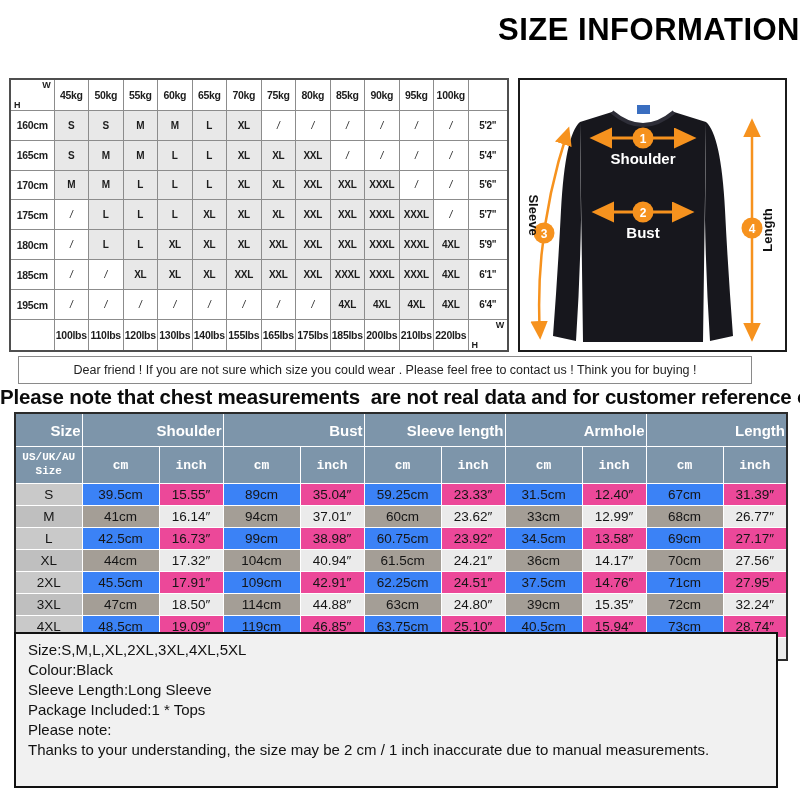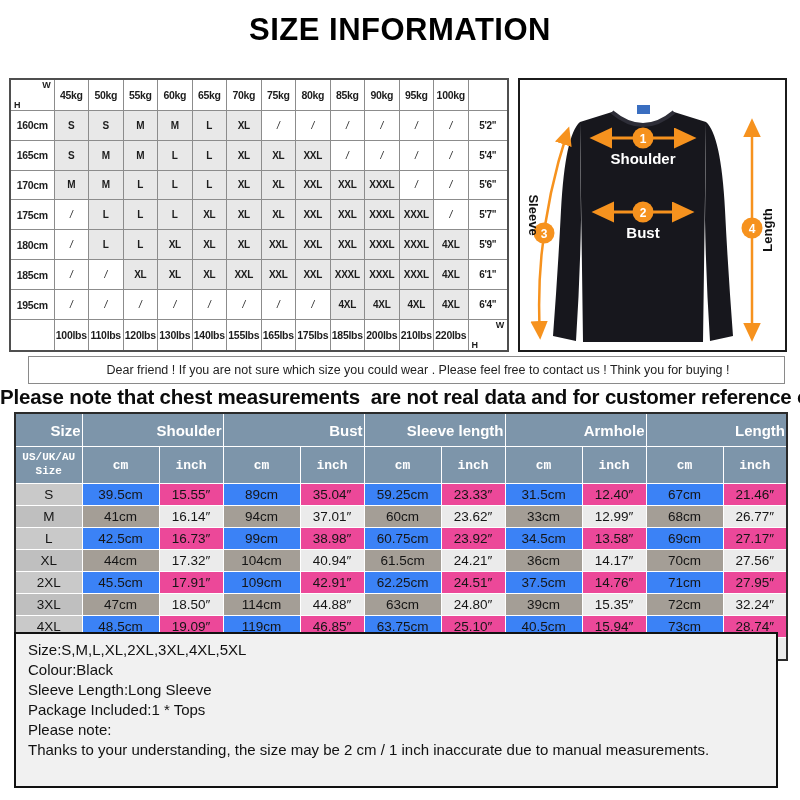--- a/index.html
+++ b/index.html
@@ -1,20 +1,20 @@
 <!DOCTYPE html>
 <html><head>
 <meta charset="utf-8">
 <style>
   html,body{margin:0;padding:0;background:#fff;}
   #stage{position:relative;width:800px;height:800px;background:#fff;overflow:hidden;
          font-family:"Liberation Sans",sans-serif;color:#111;}
 
   
-  #page-title{position:absolute;top:12px;left:0;width:800px;text-align:center;
+  #page-title{position:absolute;top:12px;left:0;width:800px;text-align:right;
     font-size:31px;font-weight:800;letter-spacing:.5px;color:#000;}
 
   
   #matrix-wrap{position:absolute;left:9px;top:78px;}
   table.mx{border-collapse:collapse;table-layout:fixed;width:498px;height:274px;
     border:2px solid #4f4f4f;}
   table.mx td{border:1px solid #8c8c8c;text-align:center;vertical-align:middle;
     padding:0;background:#fff;color:#1c1c1c;font-weight:bold;font-size:10.5px;
     letter-spacing:-.3px;overflow:hidden;}
   table.mx td.val{background:#e8e8e8;font-size:10px;}
@@ -23,23 +23,23 @@
   td.diag{position:relative;
     background:linear-gradient(to bottom right,#fff 48.8%,#8c8c8c 48.8%,#8c8c8c 51.2%,#fff 51.2%);}
   td.diag .dw{position:absolute;top:0;right:3px;font-size:9px;}
   td.diag .dh{position:absolute;bottom:0;left:3px;font-size:9px;}
 
   
   #diagram-box{position:absolute;left:518px;top:78px;width:265px;height:270px;
     border:2px solid #1b1b1b;background:#fff;}
 
   
-  #friend-note{position:absolute;left:28px;top:356px;width:732px;height:26px;
+  #friend-note{position:absolute;left:18px;top:356px;width:732px;height:26px;
     border:1px solid #8a8a8a;background:#fff;display:flex;align-items:center;
-    justify-content:center;font-size:12.5px;color:#222;padding-left:23px;}
+    justify-content:center;font-size:12.5px;color:#222;}
 
   
   #reference-notice{position:absolute;top:385px;left:0;width:800px;text-align:center;
     font-size:20.5px;font-weight:600;letter-spacing:-.2px;color:#0c0c0c;white-space:pre;}
 
   
   #measure-wrap{position:absolute;left:14px;top:412px;}
   table.ms{border-collapse:collapse;table-layout:fixed;width:772px;border:2px solid #2a2a2a;}
   table.ms td{border:1px solid #fff;text-align:center;vertical-align:middle;overflow:hidden;}
   table.ms td.g{background:#7D95AA;color:#fff;font-weight:bold;font-size:15px;height:30px;text-align:right;}
@@ -327,21 +327,21 @@
             <td class="szc">S</td>
             <td class="cmc">39.5cm</td>
             <td class="inc">15.55″</td>
             <td class="cmc">89cm</td>
             <td class="inc">35.04″</td>
             <td class="cmc">59.25cm</td>
             <td class="inc">23.33″</td>
             <td class="cmc">31.5cm</td>
             <td class="inc">12.40″</td>
             <td class="cmc">67cm</td>
-            <td class="inc">21.46″</td>
+            <td class="inc">31.39″</td>
           </tr>
           <tr>
             <td class="szc">M</td>
             <td class="cmc">41cm</td>
             <td class="inc">16.14″</td>
             <td class="cmc">94cm</td>
             <td class="inc">37.01″</td>
             <td class="cmc">60cm</td>
             <td class="inc">23.62″</td>
             <td class="cmc">33cm</td>

